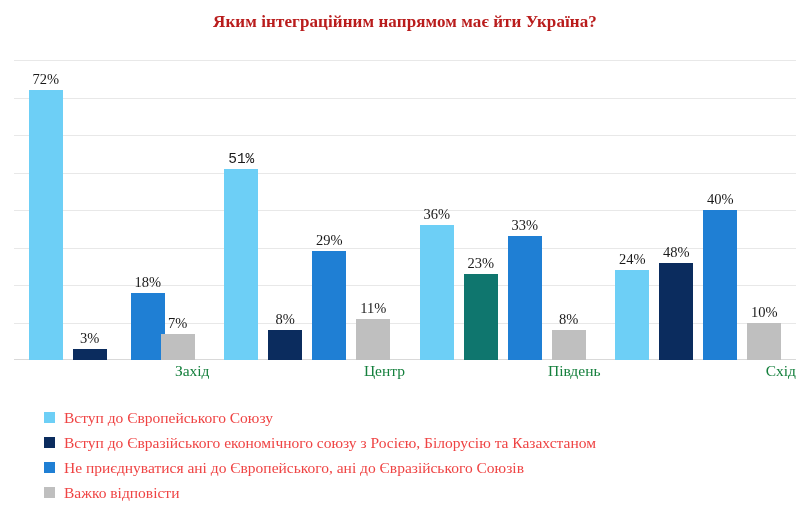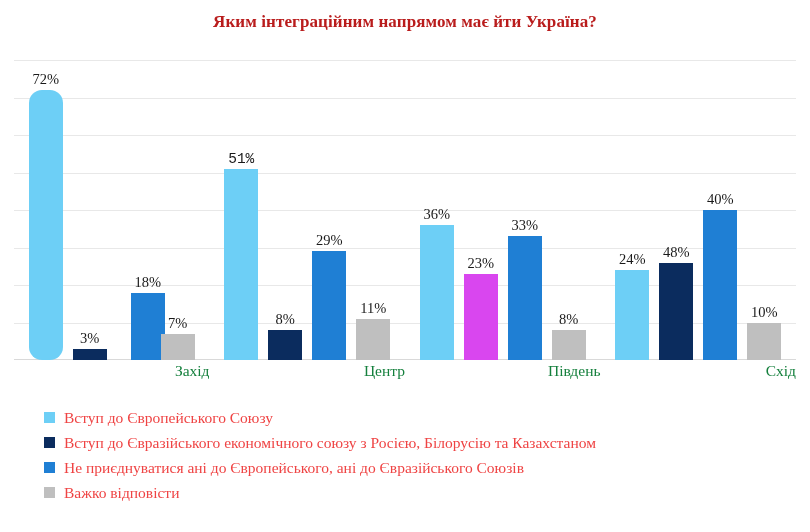--- a/index.html
+++ b/index.html
@@ -153,21 +153,21 @@
       <div class="gridline" style="top:37.5%"></div>
       <div class="gridline" style="top:50%"></div>
       <div class="gridline" style="top:62.5%"></div>
       <div class="gridline" style="top:75%"></div>
       <div class="gridline" style="top:87.5%"></div>
     </div>
     <div class="axis-line"></div>
     <div class="groups" id="groups">
         <div class="group">
           <div class="bar-slot">
-            <div class="bar" style="height: 90%; background: rgb(109, 207, 246); border-radius: 13px;">
+            <div class="bar" style="height: 90%; background: rgb(109, 207, 246);">
               <div class="bar-label">72%</div>
             </div>
           </div>
           <div class="bar-slot">
             <div class="bar" style="height: 3.75%; background: rgb(11, 44, 94);">
               <div class="bar-label">3%</div>
             </div>
           </div>
           <div class="bar-slot">
             <div class="bar" style="height: 22.5%; background: rgb(31, 127, 212); margin-left: 28px;">
@@ -202,21 +202,21 @@
             </div>
           </div>
         </div>
         <div class="group">
           <div class="bar-slot">
             <div class="bar" style="height: 45%; background: rgb(109, 207, 246);">
               <div class="bar-label">36%</div>
             </div>
           </div>
           <div class="bar-slot">
-            <div class="bar" style="height: 28.75%; background: #d946ef;">
+            <div class="bar" style="height: 28.75%; background: #0f766e;">
               <div class="bar-label">23%</div>
             </div>
           </div>
           <div class="bar-slot">
             <div class="bar" style="height: 41.25%; background: rgb(31, 127, 212);">
               <div class="bar-label">33%</div>
             </div>
           </div>
           <div class="bar-slot">
             <div class="bar" style="height: 10%; background: rgb(191, 191, 191);">

